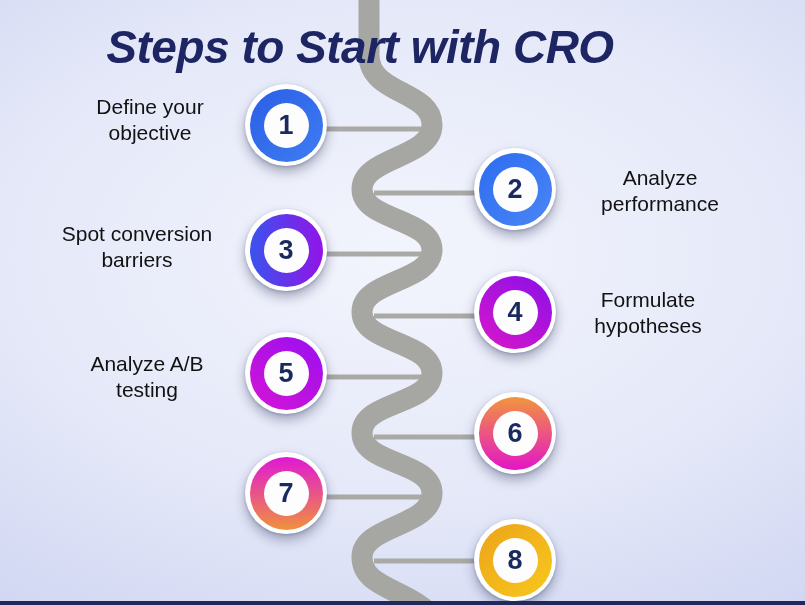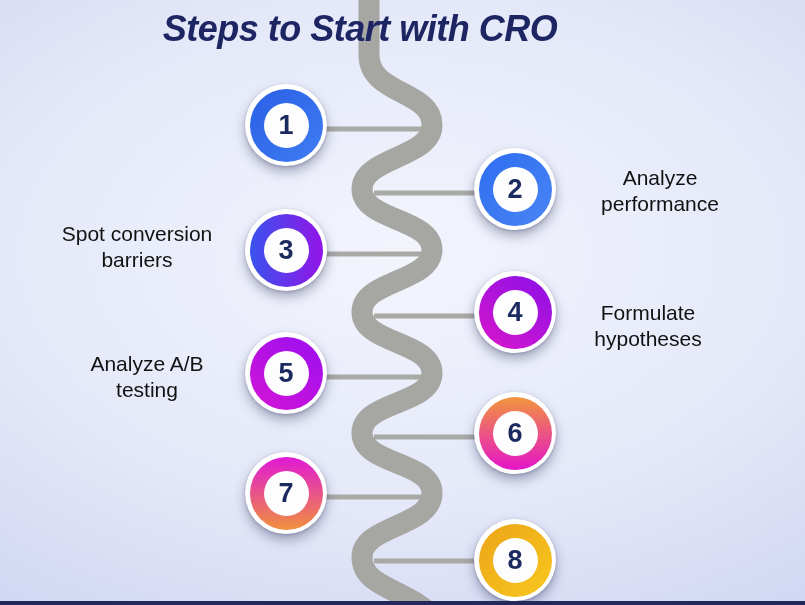--- a/index.html
+++ b/index.html
@@ -11,23 +11,23 @@
   .canvas {
     position: absolute; inset: 0; width: 805px; height: 605px;
     background: radial-gradient(120% 100% at 50% 42%, #f3f5fd 0%, #e4e8f8 42%, #cdd3f2 78%, #c3caee 100%);
     overflow: hidden;
   }
   .bottom-strip {
     position: absolute; left: 0; bottom: 0; width: 805px; height: 4px;
     background: #23285a;
   }
   .title {
-    position: absolute; left: 0; top: 8px; width: 720px;
+    position: absolute; left: 0; top: 20px; width: 720px;
     text-align: center;
-    font-size: 36px; font-weight: 700; font-style: italic;
+    font-size: 46px; font-weight: 700; font-style: italic;
     letter-spacing: -0.5px;
     color: #1d2563;
   }
   svg.flow { position: absolute; left: 0; top: 0; }
 
   
   .badge {
     position: absolute; width: 82px; height: 82px; border-radius: 50%;
     background: #ffffff;
     box-shadow: 0 6px 12px rgba(45, 50, 90, 0.38), 0 1px 3px rgba(45,50,90,0.25);
@@ -64,21 +64,21 @@
   
   .label {
     position: absolute; width: 230px;
     text-align: center;
     font-size: 21px; line-height: 1.24; color: #121212;
     white-space: pre-line;
   }
   .l1 { left:  35px; top:  94px; }
   .l2 { left: 545px; top: 165px; }
   .l3 { left:   22px; top: 221px; }
-  .l4 { left: 533px; top: 300px; }
+  .l4 { left: 533px; top: 287px; }
   .l5 { left:  32px; top: 351px; }
   .l6 { left: 507px; top: 412px; }
   .l7 { left:  33px; top: 475px; }
   .l8 { left: 508px; top: 538px; }
 </style>
 </head>
 <body>
 
 <div class="canvas">
 
@@ -107,20 +107,22 @@
          C 362 589, 408 588, 434 618" fill="none" stroke="#a6a6a3" stroke-width="21" stroke-linecap="round"></path>
   </svg>
 
   <div class="title">Steps to Start with CRO</div>
 
   <div class="badge b1">
     <div class="ring g1">
       <div class="inner">1</div>
     </div>
   </div>
+  <div class="label l1">Define your
+objective</div>
 
   <div class="badge b2">
     <div class="ring g2">
       <div class="inner">2</div>
     </div>
   </div>
   <div class="label l2">Analyze
 performance</div>
 
   <div class="badge b3">

